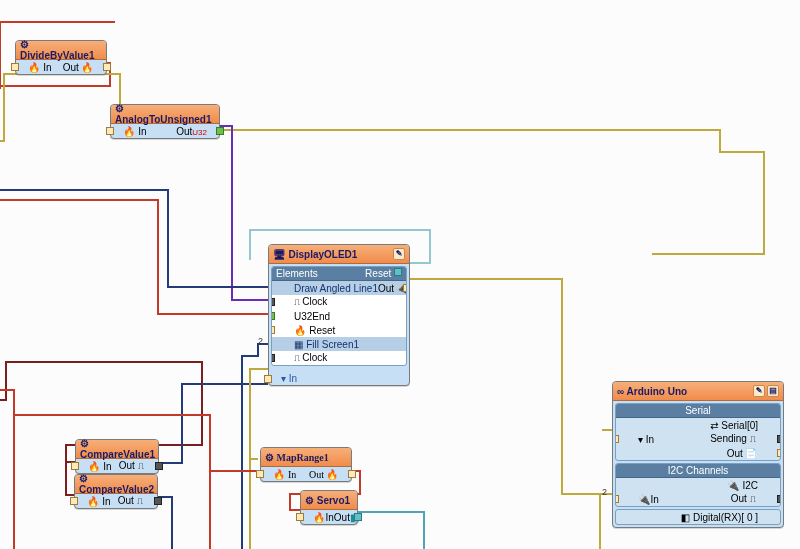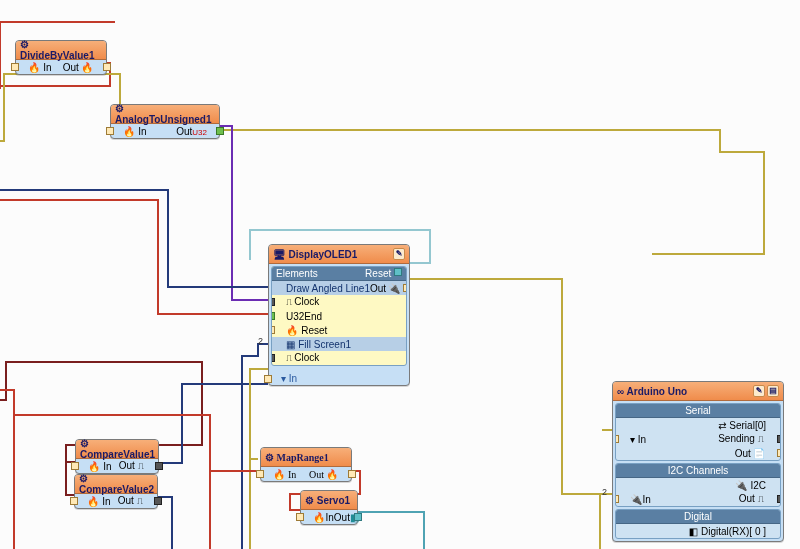--- a/index.html
+++ b/index.html
@@ -92,39 +92,39 @@
   .pin.l { left: -5px; }
   .pin.r { right: -5px; }
   .pin.dark { background: #555; border-color: #222; }
   .pin.green { background: #6fbf4e; border-color: #3a7a28; }
   .pin.teal  { background: #5fc0c7; border-color: #2f7a80; }
   
   .section {
     margin: 2px;
     border: 1px solid #78a0c3;
     border-radius: 3px;
-    background: #fef9c3;
+    background: #ffffff;
     overflow: hidden;
   }
   .sechdr {
     background: #5a7fa3;
     color: #fff;
     font-size: 10px;
     padding: 1px 4px;
     text-align: center;
     border-bottom: 1px solid #466685;
   }
   .secline {
     position: relative;
     height: 14px;
     display: flex;
     justify-content: space-between;
     align-items: center;
     font-size: 10px;
-    padding: 0 0;
+    padding: 0 8px;
   }
   .secline .pl { padding-left: 14px; white-space: nowrap; }
   .secline .pr { padding-right: 14px; white-space: nowrap; }
   .sym { font-family: monospace; font-size: 9px; margin-right: 2px; }
   .gap { height: 4px; }
   
   .arduino .section { background: #cee2f2; }
 </style>
 </head>
 <body>
@@ -347,21 +347,20 @@
         <span class="pr"><span>🔌</span> <span>I2C</span></span>
       </div>
       <div class="secline">
         <span class="pin l"></span>
         <span class="pl"><span>🔌</span><span>In</span></span>
         <span class="pr"><span>Out</span> <span class="sym">⎍</span></span>
         <span class="pin r dark"></span>
       </div>
     </div>
     <div class="section">
-      <div class="sechdr">Digital</div>
       <div class="secline">
         <span class="pl"></span>
         <span class="pr"><span>◧</span> <span>Digital(RX)[ 0 ]</span></span>
       </div>
     </div>
   </div>
 </div>
 <div style="position:absolute; left:602px; top:487px; font-size:9px; color:#333">2</div>
 
 </div>

